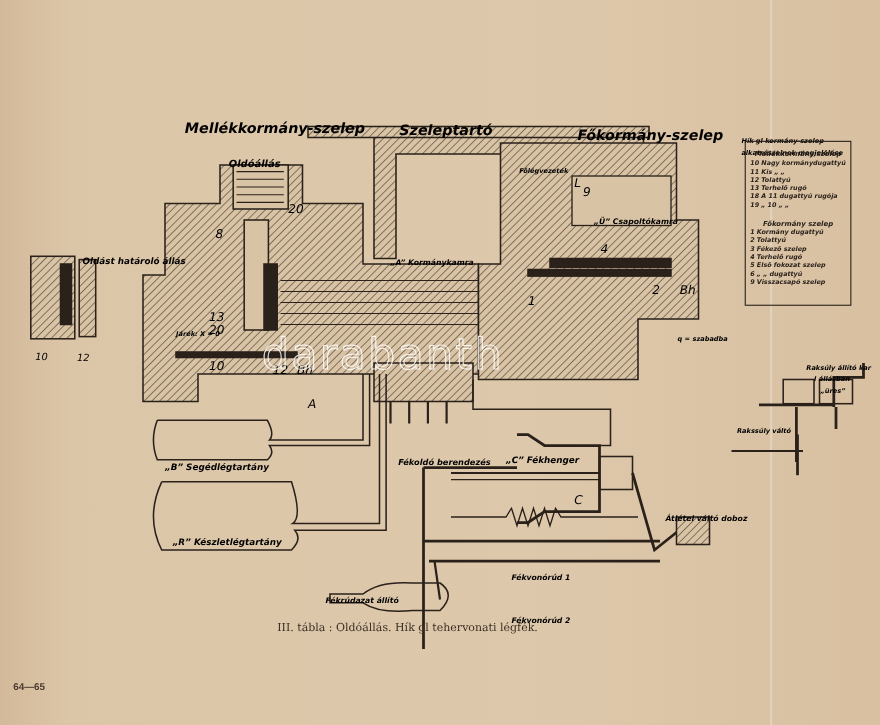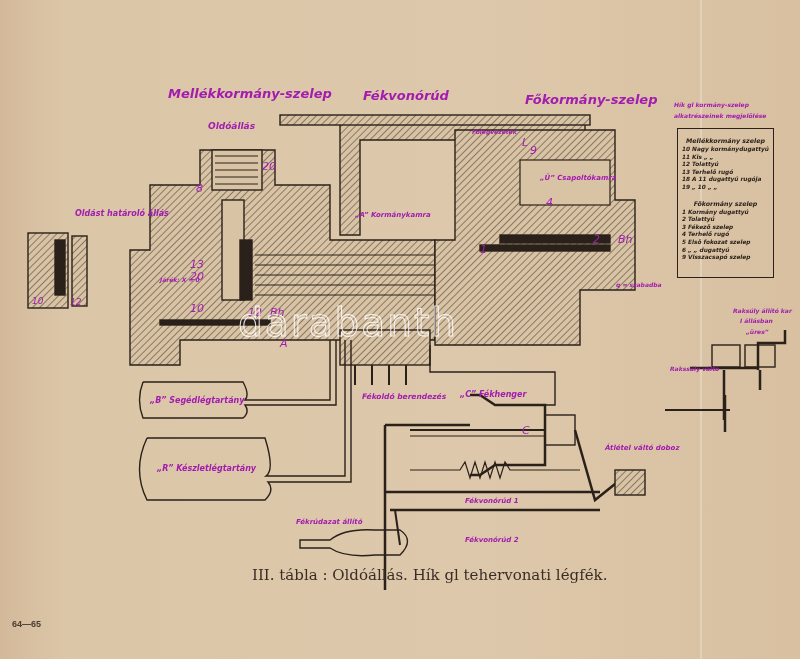--- a/index.html
+++ b/index.html
@@ -2,26 +2,26 @@
 <html><head>
 <meta charset="utf-8">
 <style>
   html, body { margin:0; padding:0; }
   body { width:800px; height:659px; overflow:hidden; background:#d9c2a4; position:relative;
          font-family:"DejaVu Sans", sans-serif; color:#2a211a; }
   .page { position:absolute; left:0; top:0; width:800px; height:659px;
           background:linear-gradient(90deg,#d3b99a 0%,#dcc6a8 8%,#dec8ab 60%,#d8c0a1 100%); }
   .fold { position:absolute; left:700px; top:0; width:2px; height:659px; background:rgba(255,255,255,0.25); }
   svg.dia { position:absolute; left:0; top:0; }
-  .lbl { position:absolute; font-style:italic; font-weight:bold; white-space:nowrap; color:#a21caf; }
+  .lbl { position:absolute; font-style:italic; font-weight:bold; white-space:nowrap; color:#000000;margin-top:24px; }
   .h1 { font-size:13px; }
   .sm { font-size:7px; font-weight:bold; }
   .xs { font-size:6px; font-weight:bold; }
   .num { font-size:11px; font-style:italic; font-weight:normal; }
-  .caption { position:absolute; left:252px; top:566px; font-family:"DejaVu Serif", serif; font-size:15px; color:#3a2e24; white-space:nowrap; }
+  .caption { position:absolute; left:252px; top:566px; font-family:"DejaVu Serif", serif; font-size:10px; color:#3a2e24; white-space:nowrap; }
   .pagenum { position:absolute; left:12px; top:619px; font-family:Liberation Sans, sans-serif; font-size:9px; font-weight:bold; color:#4a3c30; }
   .legend { position:absolute; left:677px; top:128px; width:95px; height:148px; border:1.5px solid #2a211a; }
   .legend .sec { font-size:6.3px; font-style:italic; font-weight:bold; text-align:center; margin-top:8px; }
   .legend ul { list-style:none; margin:2px 0 0 4px; padding:0; }
   .legend li { font-size:5.8px; font-style:italic; font-weight:bold; line-height:7.6px; white-space:nowrap; }
   .watermark { position:absolute; left:238px; top:300px; font-family:"DejaVu Sans", sans-serif; font-size:39px;
                color:transparent; -webkit-text-stroke:1px rgba(255,255,255,0.85); letter-spacing:2px; }
 </style>
 </head>
 <body>
@@ -103,21 +103,21 @@
     <line x1="665" y1="410" x2="730" y2="410" stroke-width="2"></line>
     <line x1="725" y1="395" x2="725" y2="432" stroke-width="2.5"></line>
 
     <rect x="28" y="233" width="40" height="75" fill="url(#hatch)"></rect>
     <rect x="72" y="236" width="15" height="70" fill="url(#hatch)"></rect>
     <rect x="55" y="240" width="10" height="55" fill="#2a211a"></rect>
   </g>
 </svg>
 
 <div class="lbl h1" style="left:168px;top:86px;">Mellékkormány-szelep</div>
-<div class="lbl h1" style="left:363px;top:88px;">Fékvonórúd</div>
+<div class="lbl h1" style="left:363px;top:88px;">Szeleptartó</div>
 <div class="lbl h1" style="left:525px;top:92px;">Főkormány-szelep</div>
 <div class="lbl" style="left:208px;top:121px;font-size:9px;">Oldóállás</div>
 <div class="lbl" style="left:32px;top:209px;font-size:8px;padding-left:43px;">Oldást határoló állás</div>
 
 <div class="lbl sm" style="left:355px;top:211px;">„A” Kormánykamra</div>
 <div class="lbl sm" style="left:540px;top:174px;">„Ü” Csapoltókamra</div>
 <div class="lbl xs" style="left:472px;top:128px;">Főlégvezeték</div>
 <div class="lbl num" style="left:522px;top:136px;">L</div>
 <div class="lbl xs" style="left:616px;top:281px;">q = szabadba</div>
 <div class="lbl xs" style="left:160px;top:276px;">Járék: X = 0</div>

